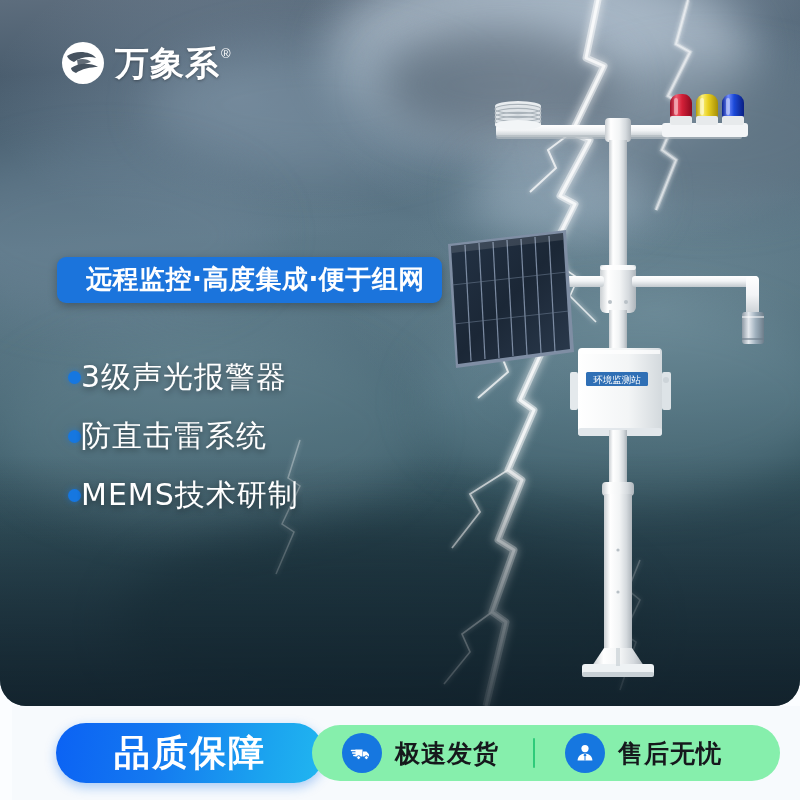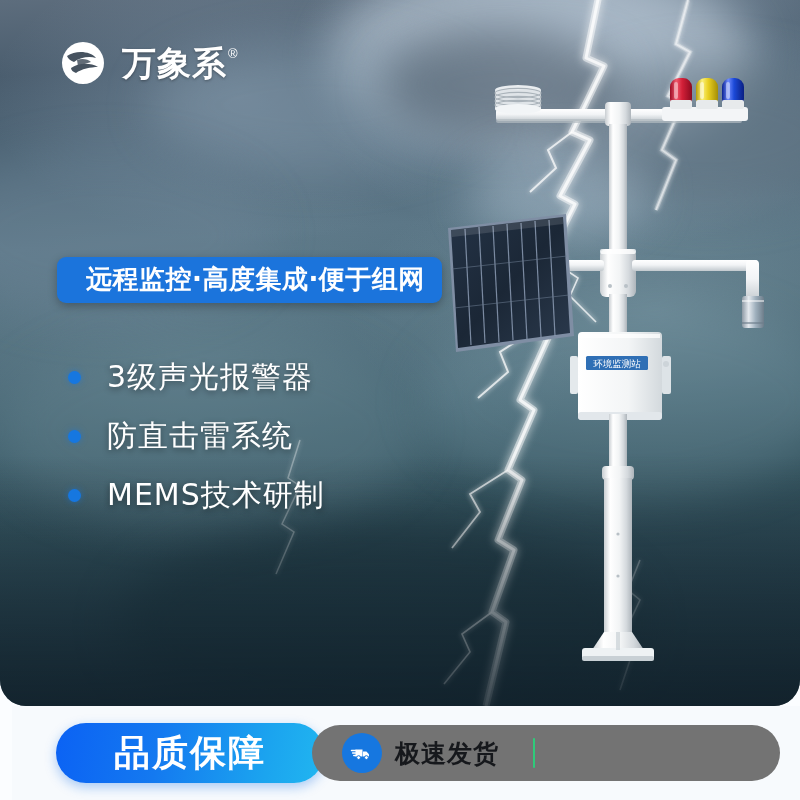--- a/index.html
+++ b/index.html
@@ -37,21 +37,21 @@
   .dark-bottom{
     position:absolute;left:0;bottom:0;width:800px;height:250px;
     background:linear-gradient(to bottom,rgba(20,38,48,0) 0%,rgba(18,35,45,.55) 60%,rgba(15,30,40,.80) 100%);
   }
 
   
   .bolts{position:absolute;left:0;top:0;width:800px;height:706px;}
   .bolts svg{position:absolute;left:0;top:0;}
 
   
-  .logo-row{position:absolute;left:60px;top:40px;display:flex;align-items:center;gap:16px;}
+  .logo-row{position:absolute;left:60px;top:40px;display:flex;align-items:center;gap:9px;}
   .logo-mark{width:46px;height:46px;position:relative;flex:none;}
   .brand-name{
     color:#ffffff;font-size:34px;font-weight:bold;letter-spacing:1px;
     line-height:1;text-shadow:0 1px 3px rgba(0,0,0,.35);
     font-family:"DejaVu Sans","Liberation Sans",sans-serif;
   }
   .brand-reg{color:#ffffff;font-size:13px;vertical-align:super;margin-left:1px;}
 
   .headline{
     position:absolute;left:58px;top:158px;
@@ -69,48 +69,48 @@
     white-space:nowrap;line-height:1;
     box-shadow:0 3px 10px rgba(0,0,0,.28);
     font-family:"DejaVu Sans","Liberation Sans",sans-serif;
   }
 
   .features{position:absolute;left:68px;top:348px;}
   .feature{display:flex;align-items:center;height:59px;}
   .fdot{width:13px;height:13px;border-radius:50%;background:#1677E0;flex:none;
         box-shadow:0 0 6px rgba(22,119,224,.55);}
   .ftext{
-    margin-left:26px;color:#ffffff;font-size:30px;font-weight:normal;letter-spacing:1px;
+    color:#ffffff;font-size:30px;font-weight:normal;letter-spacing:1px;
     white-space:nowrap;text-shadow:0 2px 6px rgba(0,0,0,.45);
     font-family:"DejaVu Sans","Liberation Sans",sans-serif;
   }
 
   
-  .product{position:absolute;left:430px;top:64px;width:370px;height:620px;}
+  .product{position:absolute;left:430px;top:80px;width:370px;height:620px;}
   .product svg{position:absolute;left:0;top:0;}
 
   
   .bottombar{
     position:absolute;left:12px;top:706px;width:800px;height:100px;
     background:#f7fafd;display:flex;align-items:center;
   }
   .quality-badge{
     position:absolute;left:44px;top:17px;
     width:268px;height:60px;border-radius:30px;
     background:linear-gradient(100deg,#0b62f4 0%,#1479f0 38%,#1ba4ef 78%,#21b6f0 100%);
     display:flex;align-items:center;justify-content:center;
     box-shadow:0 4px 12px rgba(16,110,230,.35);
   }
   .quality-badge span{
     color:#ffffff;font-size:36px;font-weight:bold;letter-spacing:2px;line-height:1;
     font-family:"DejaVu Sans","Liberation Sans",sans-serif;
   }
   .service-pill{
     position:absolute;left:300px;top:19px;
-    width:468px;height:56px;border-radius:28px;background:#737373;
+    width:468px;height:56px;border-radius:28px;background:#86efac;
     display:flex;align-items:center;
   }
   .svc{display:flex;align-items:center;}
   .svc-icon{width:40px;height:40px;border-radius:50%;background:#1677E0;
             display:flex;align-items:center;justify-content:center;flex:none;}
   .svc-label{
     margin-left:13px;color:#16181c;font-size:25px;font-weight:bold;letter-spacing:1px;
     white-space:nowrap;font-family:"DejaVu Sans","Liberation Sans",sans-serif;
   }
   .svc-sep{width:2px;height:30px;background:#2ecb7a;margin:0 30px 0 34px;border-radius:1px;}
@@ -389,15 +389,26 @@
               <line x1="2.6" y1="12" x2="6" y2="12"></line>
               <line x1="3.8" y1="14.5" x2="6" y2="14.5"></line>
             </g>
           </svg>
         </span>
         <span class="svc-label">极速发货</span>
       </div>
 
       <div class="svc-sep"></div>
 
+      <div class="svc">
+        <span class="svc-icon">
+          <svg width="24" height="24" viewBox="0 0 24 24">
+            <circle cx="12" cy="7.6" r="3.6" fill="#ffffff"></circle>
+            <path d="M4.6 19.5c0-4.1 3.3-7 7.4-7s7.4 2.9 7.4 7z" fill="#ffffff"></path>
+            <path d="M12 12.6l1.7 1.6-1.7 1.3-1.7-1.3z" fill="#1677E0"></path>
+            <rect x="11.5" y="15.2" width="1" height="4.3" fill="#1677E0"></rect>
+          </svg>
+        </span>
+        <span class="svc-label">售后无忧</span>
+      </div>
     </div>
   </div>
 </div>
 
 </body></html>

